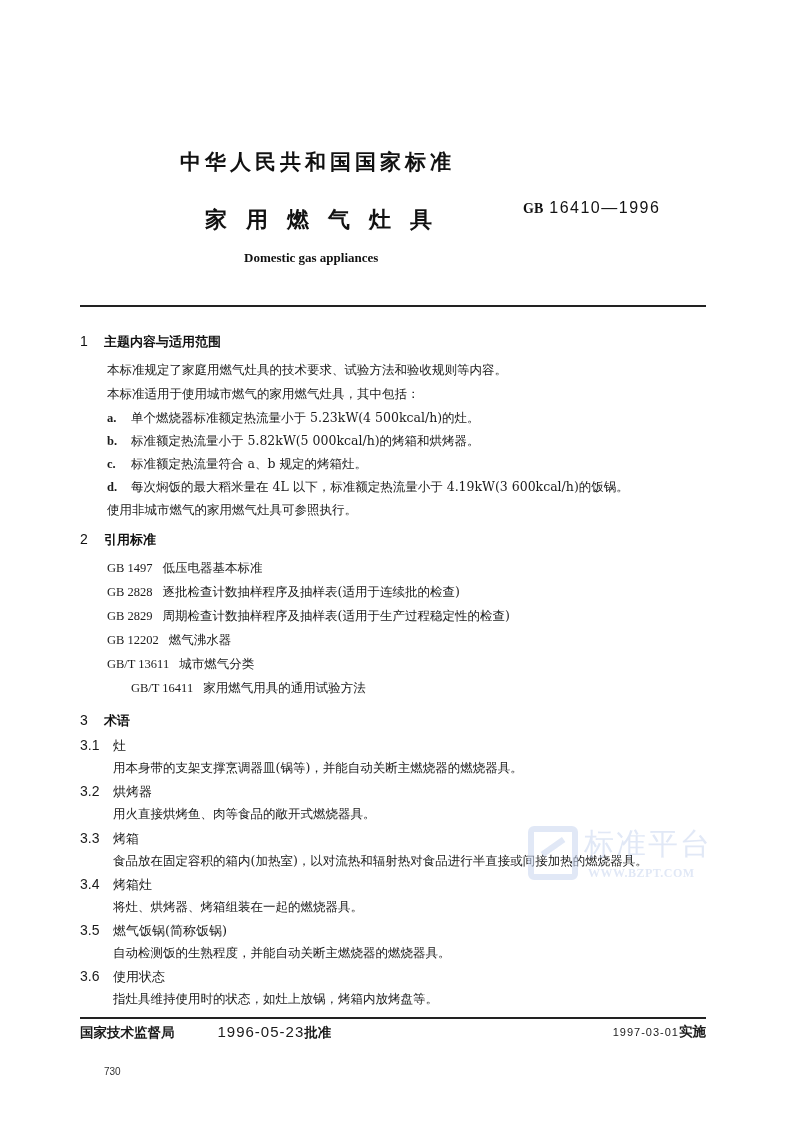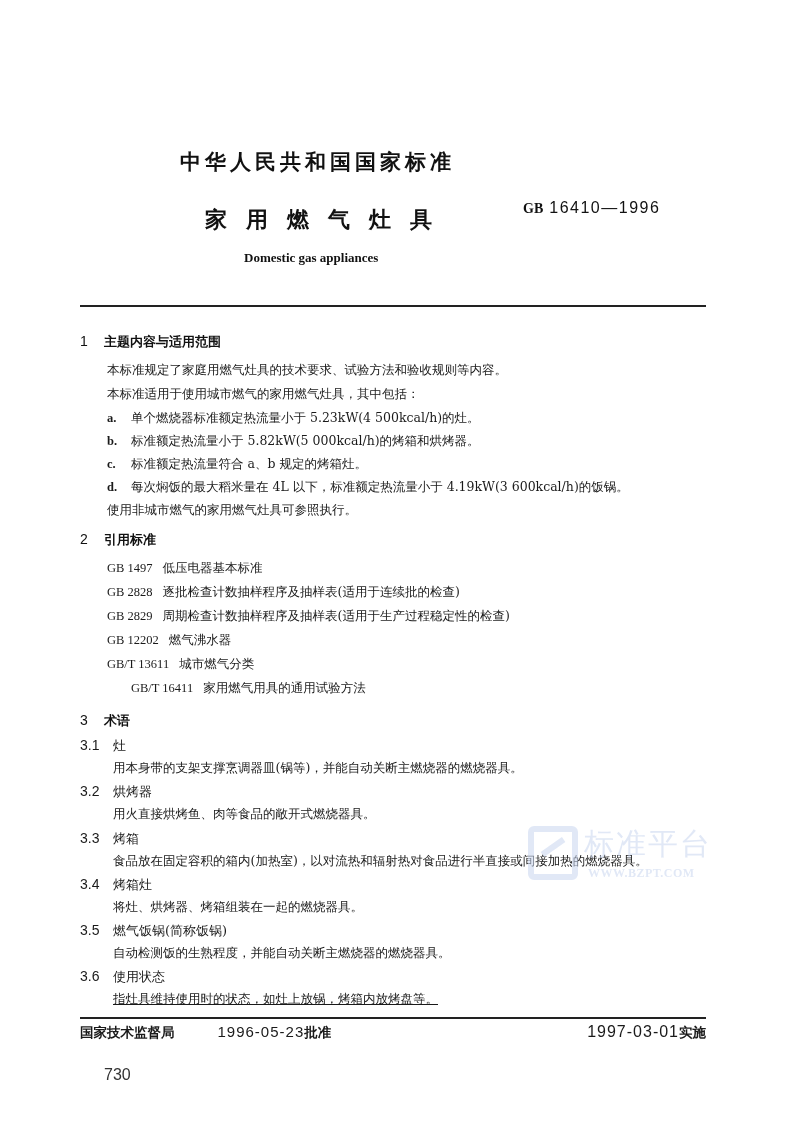--- a/index.html
+++ b/index.html
@@ -26,22 +26,22 @@
   .sec-head { font-family: "DejaVu Sans", sans-serif; font-size: 13px; font-weight: bold; color: #111; }
   .sec-head .n { display: inline-block; width: 24px; font-weight: normal; font-family: "Liberation Sans", sans-serif; font-size: 14px; }
   .para { font-size: 12.5px; color: #1a1a1a; white-space: nowrap; }
   .item-letter { display: inline-block; width: 24px; font-weight: bold; font-family: "Liberation Serif", serif; }
   .ref-code { display: inline-block; font-family: "Liberation Serif", serif; margin-right: 10px; }
   .term-head { font-size: 13px; white-space: nowrap; }
   .term-head .n { display: inline-block; width: 33px; font-family: "Liberation Sans", sans-serif; font-size: 14px; }
   .footer-left { left: 80px; top: 1023px; font-family: "DejaVu Sans", sans-serif; font-weight: bold; font-size: 13.5px; }
   .footer-left .date { font-family: "Liberation Sans", sans-serif; font-weight: normal; font-size: 15px; letter-spacing: 1px; padding-left: 43px; }
   .footer-right { right: 94px; top: 1023px; font-family: "DejaVu Sans", sans-serif; font-weight: bold; font-size: 13.5px; }
-  .footer-right .date { font-family: "Liberation Sans", sans-serif; font-weight: normal; font-size: 16px; letter-spacing: 1px; }
-  .page-no { left: 104px; top: 1066px; font-family: "Liberation Sans", sans-serif; font-size: 16px; color: #333; }
+  .footer-right .date { font-family: "Liberation Sans", sans-serif; font-weight: normal; font-size: 11px; letter-spacing: 1px; }
+  .page-no { left: 104px; top: 1066px; font-family: "Liberation Sans", sans-serif; font-size: 10px; color: #333; }
   .wm { left: 528px; top: 824px; width: 200px; height: 64px; opacity: 0.55; }
   .wm .logo { position: absolute; left: 0; top: 2px; width: 50px; height: 54px; border: 6px solid #c9d6ef; border-radius: 6px; box-sizing: border-box; }
   .wm .logo::after { content: ""; position: absolute; left: 6px; top: 12px; width: 26px; height: 6px; background: #c9d6ef; transform: rotate(-35deg); }
   .wm .cn { position: absolute; left: 56px; top: 0; font-family: "DejaVu Sans", sans-serif; font-size: 30px; color: #c9d6ef; letter-spacing: 2px; }
   .wm .url { position: absolute; left: 60px; top: 42px; font-family: "Liberation Serif", serif; font-size: 12px; color: #c9d6ef; letter-spacing: 0.5px; font-weight: bold; }
 </style>
 </head>
 <body>
 
 <div class="abs national" data-name="national-standard-heading">中华人民共和国国家标准</div>
@@ -124,21 +124,21 @@
 <div class="abs para" style="left:113px; top:945px;" data-name="term-definition">自动检测饭的生熟程度，并能自动关断主燃烧器的燃烧器具。</div>
 
 <div class="abs term-head" style="left:80px; top:968px;" data-name="term-heading">
   <span class="n" data-name="term-number">3.6</span><span data-name="term-name">使用状态</span>
 </div>
 
 <style>
   [data-name="term-heading"]:nth-of-type(1) {}
 </style>
 
-<div class="abs para" style="left:113px; top:991px;text-decoration:underline;" data-name="term-definition">指灶具维持使用时的状态，如灶上放锅，烤箱内放烤盘等。</div>
+<div class="abs para" style="left:113px; top:991px;" data-name="term-definition">指灶具维持使用时的状态，如灶上放锅，烤箱内放烤盘等。</div>
 
 <div class="abs rule rule-bottom" data-name="footer-divider"></div>
 <div class="abs footer-left" data-name="approval-info">
   <span data-name="approver">国家技术监督局</span><span class="date" data-name="approval-date">1996-05-23</span><span data-name="approval-label">批准</span>
 </div>
 <div class="abs footer-right" data-name="effective-info">
   <span class="date" data-name="effective-date">1997-03-01</span><span data-name="effective-label">实施</span>
 </div>
 <div class="abs page-no" data-name="page-number">730</div>
 

